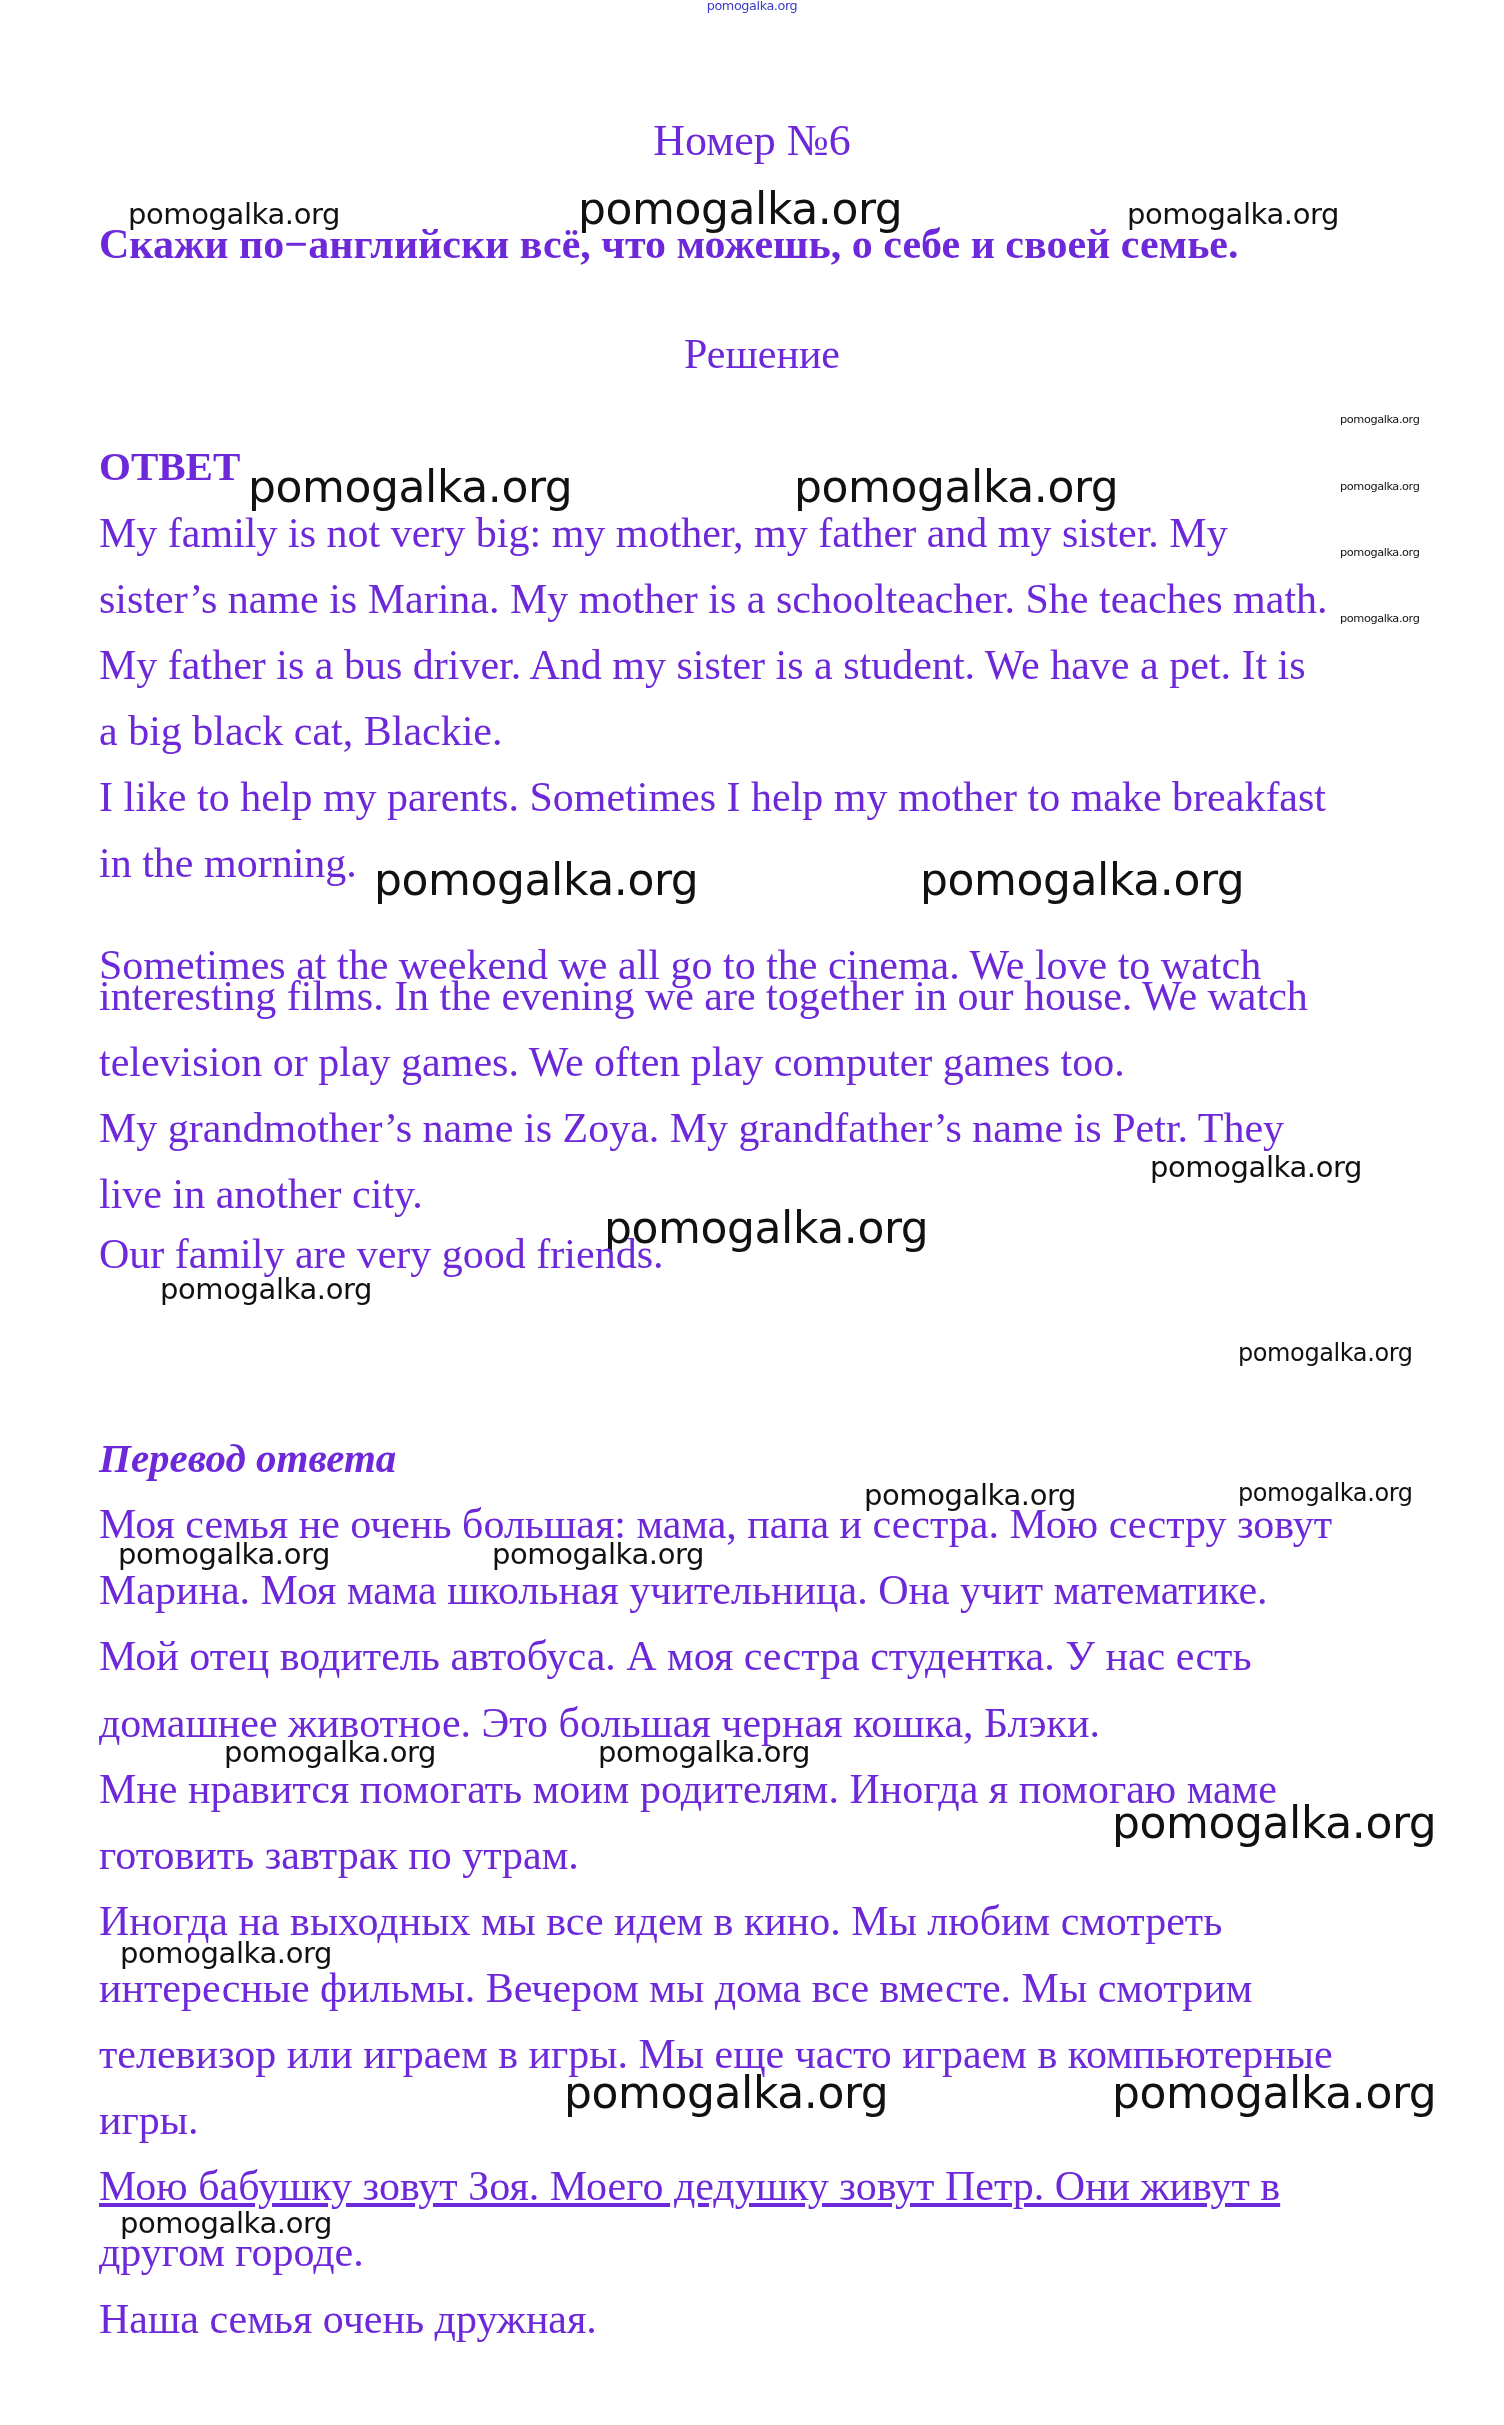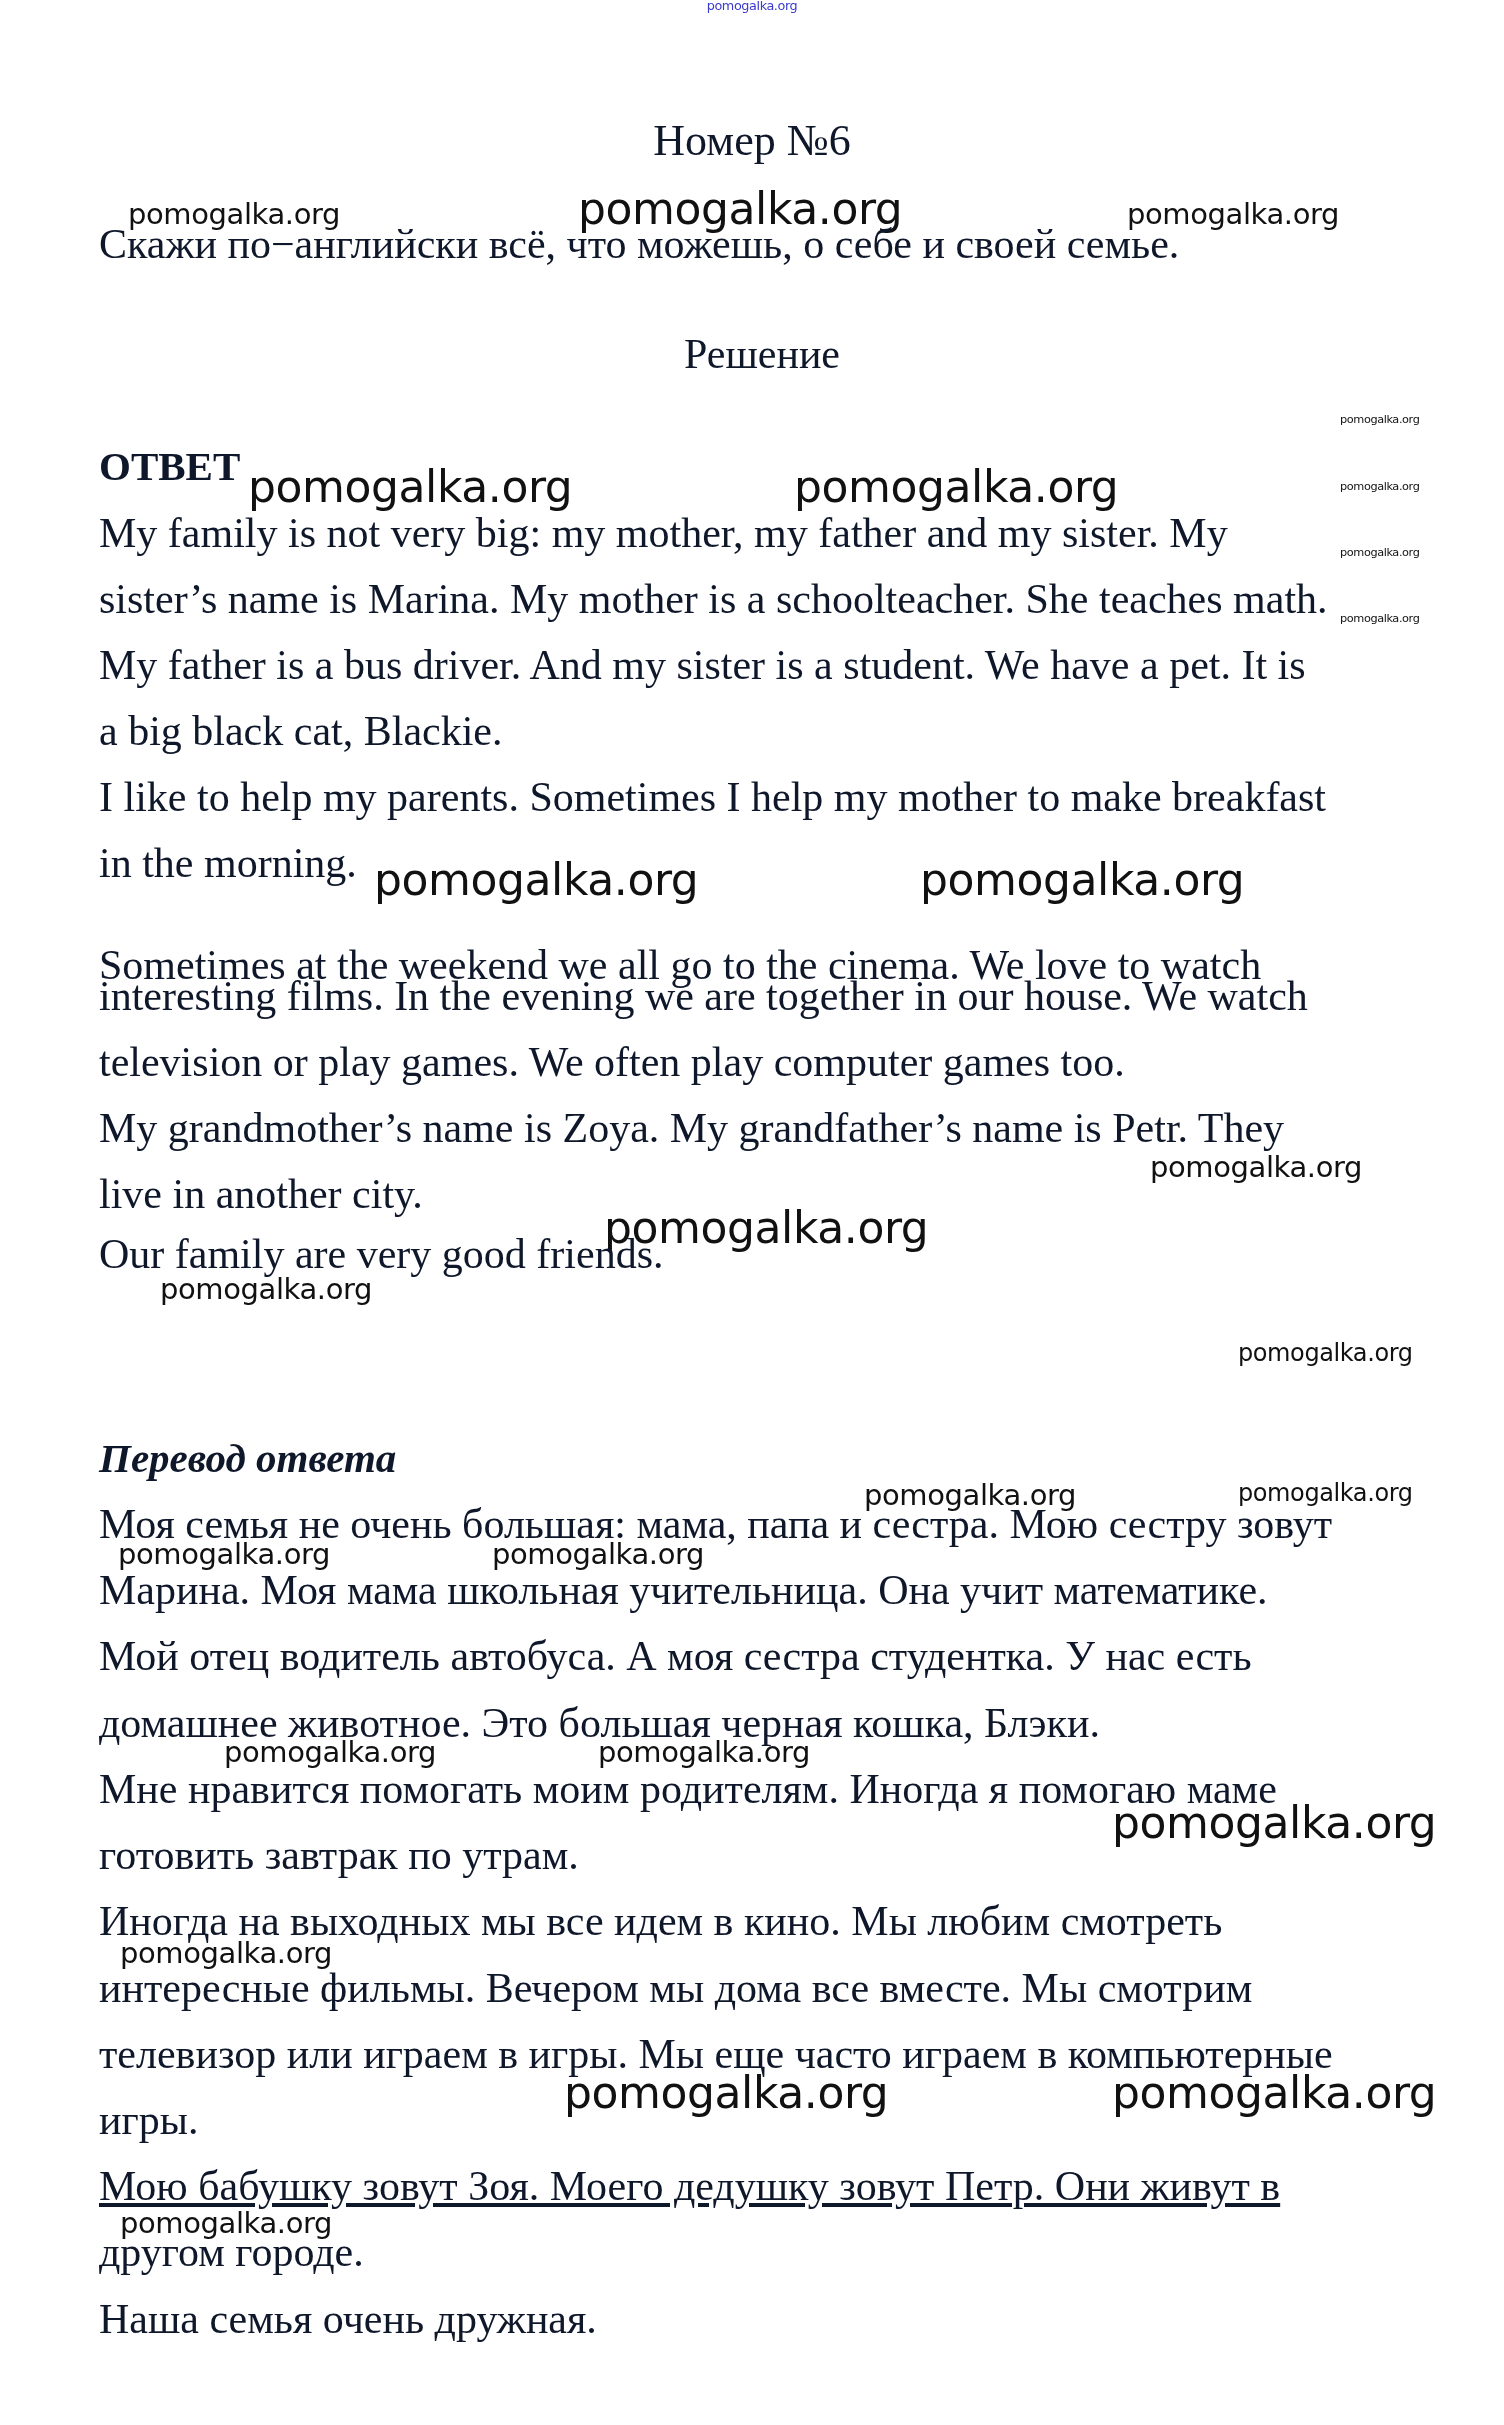--- a/index.html
+++ b/index.html
@@ -1,38 +1,38 @@
 <!DOCTYPE html>
 <html style="font-size:12px"><head>
 <meta charset="utf-8">
 <style>
   html, body { margin:0; padding:0; background:#ffffff; }
   body { width:1504px; height:2426px; position:relative; overflow:hidden; }
-  .t { position:absolute; font-family:"Liberation Serif", serif; color:#0f172a; white-space:nowrap; font-size:42px; line-height:1; }
+  .t { position:absolute; font-family:"Liberation Serif", serif; color:#6d28d9; white-space:nowrap; font-size:42px; line-height:1; }
   .center { left:0; width:1504px; text-align:center; }
   .bold { font-weight:bold; }
   .ital { font-style:italic; font-weight:bold; }
   .wm { position:absolute; font-family:"DejaVu Sans", sans-serif; color:#111; white-space:nowrap; line-height:1; letter-spacing:-0.4px; }
   .wm-l { font-size:44px; }
   .wm-m { font-size:29px; }
   .wm-s { font-size:11.3px; }
   .wm-top { font-size:12.8px; color:#3a3acc; left:0; width:1504px; text-align:center; top:0; }
 </style>
 </head>
 <body>
 
 <div class="wm wm-top">pomogalka.org</div>
 
 <div class="t center" style="top:119px;font-size:44px;">Номер №6</div>
 
 <div class="wm wm-m" style="left:128px;top:200px;">pomogalka.org</div>
 <div class="wm wm-l" style="left:578px;top:187px;">pomogalka.org</div>
 <div class="wm wm-m" style="left:1127px;top:200px;">pomogalka.org</div>
 
-<div class="t" style="left:99px;top:223px;">Скажи по−английски всё, что можешь, о себе и своей семье.</div>
+<div class="t" style="left:99px;top:223px;font-weight:bold;">Скажи по−английски всё, что можешь, о себе и своей семье.</div>
 
 <div class="t center" style="top:333px;margin-left:10px;">Решение</div>
 
 <div class="wm wm-s" style="left:1340px;top:414px;">pomogalka.org</div>
 <div class="wm wm-s" style="left:1340px;top:481px;">pomogalka.org</div>
 <div class="wm wm-s" style="left:1340px;top:547px;">pomogalka.org</div>
 <div class="wm wm-s" style="left:1340px;top:613px;">pomogalka.org</div>
 
 <div class="t bold" style="left:99px;top:446px;font-size:41px;">ОТВЕТ</div>
 <div class="wm wm-l" style="left:248px;top:465px;">pomogalka.org</div>

